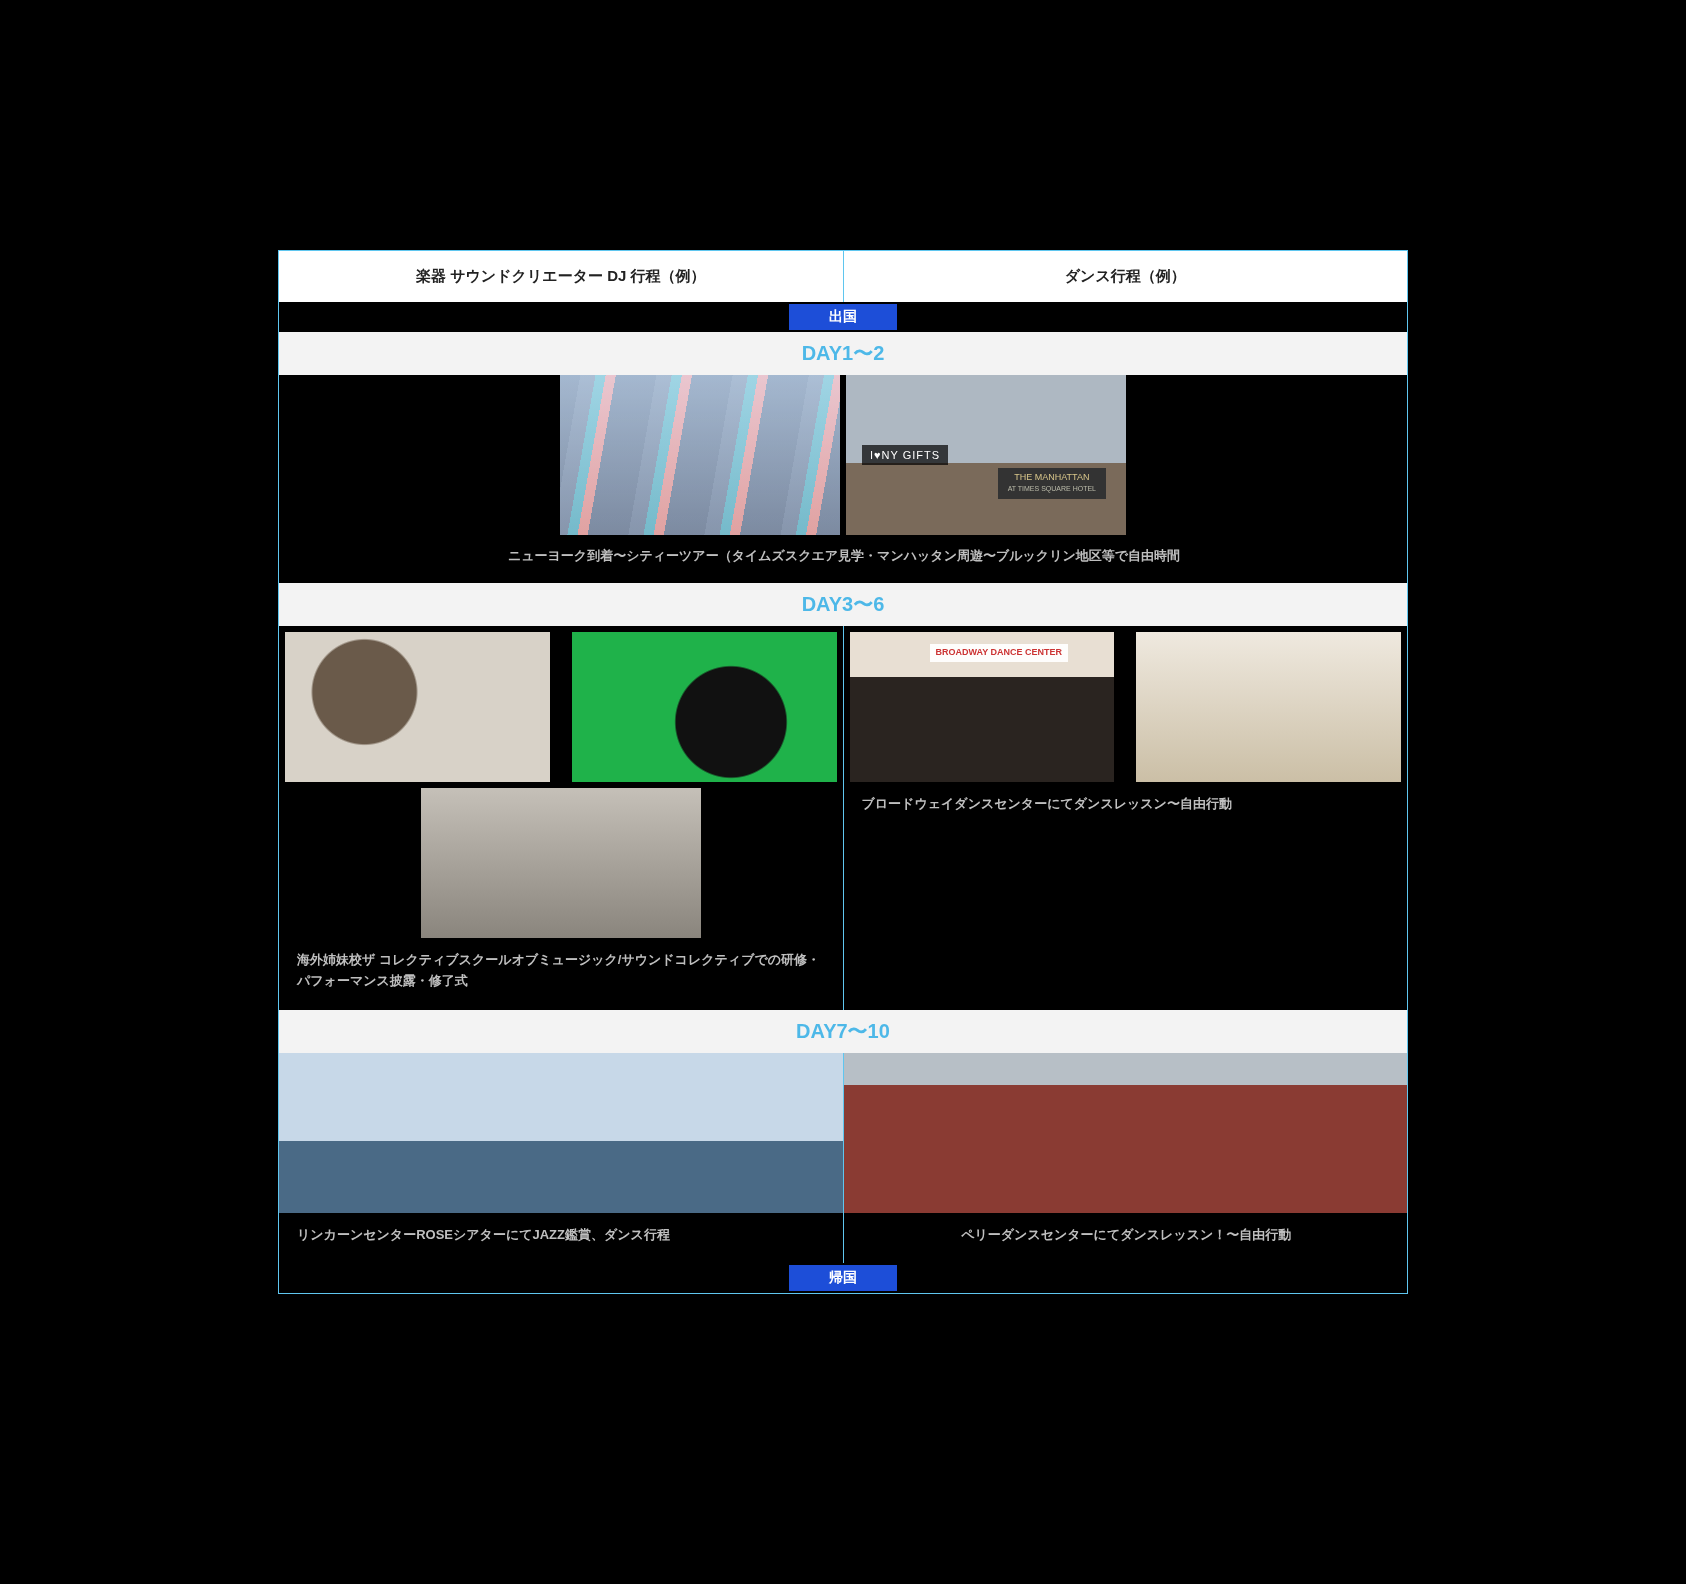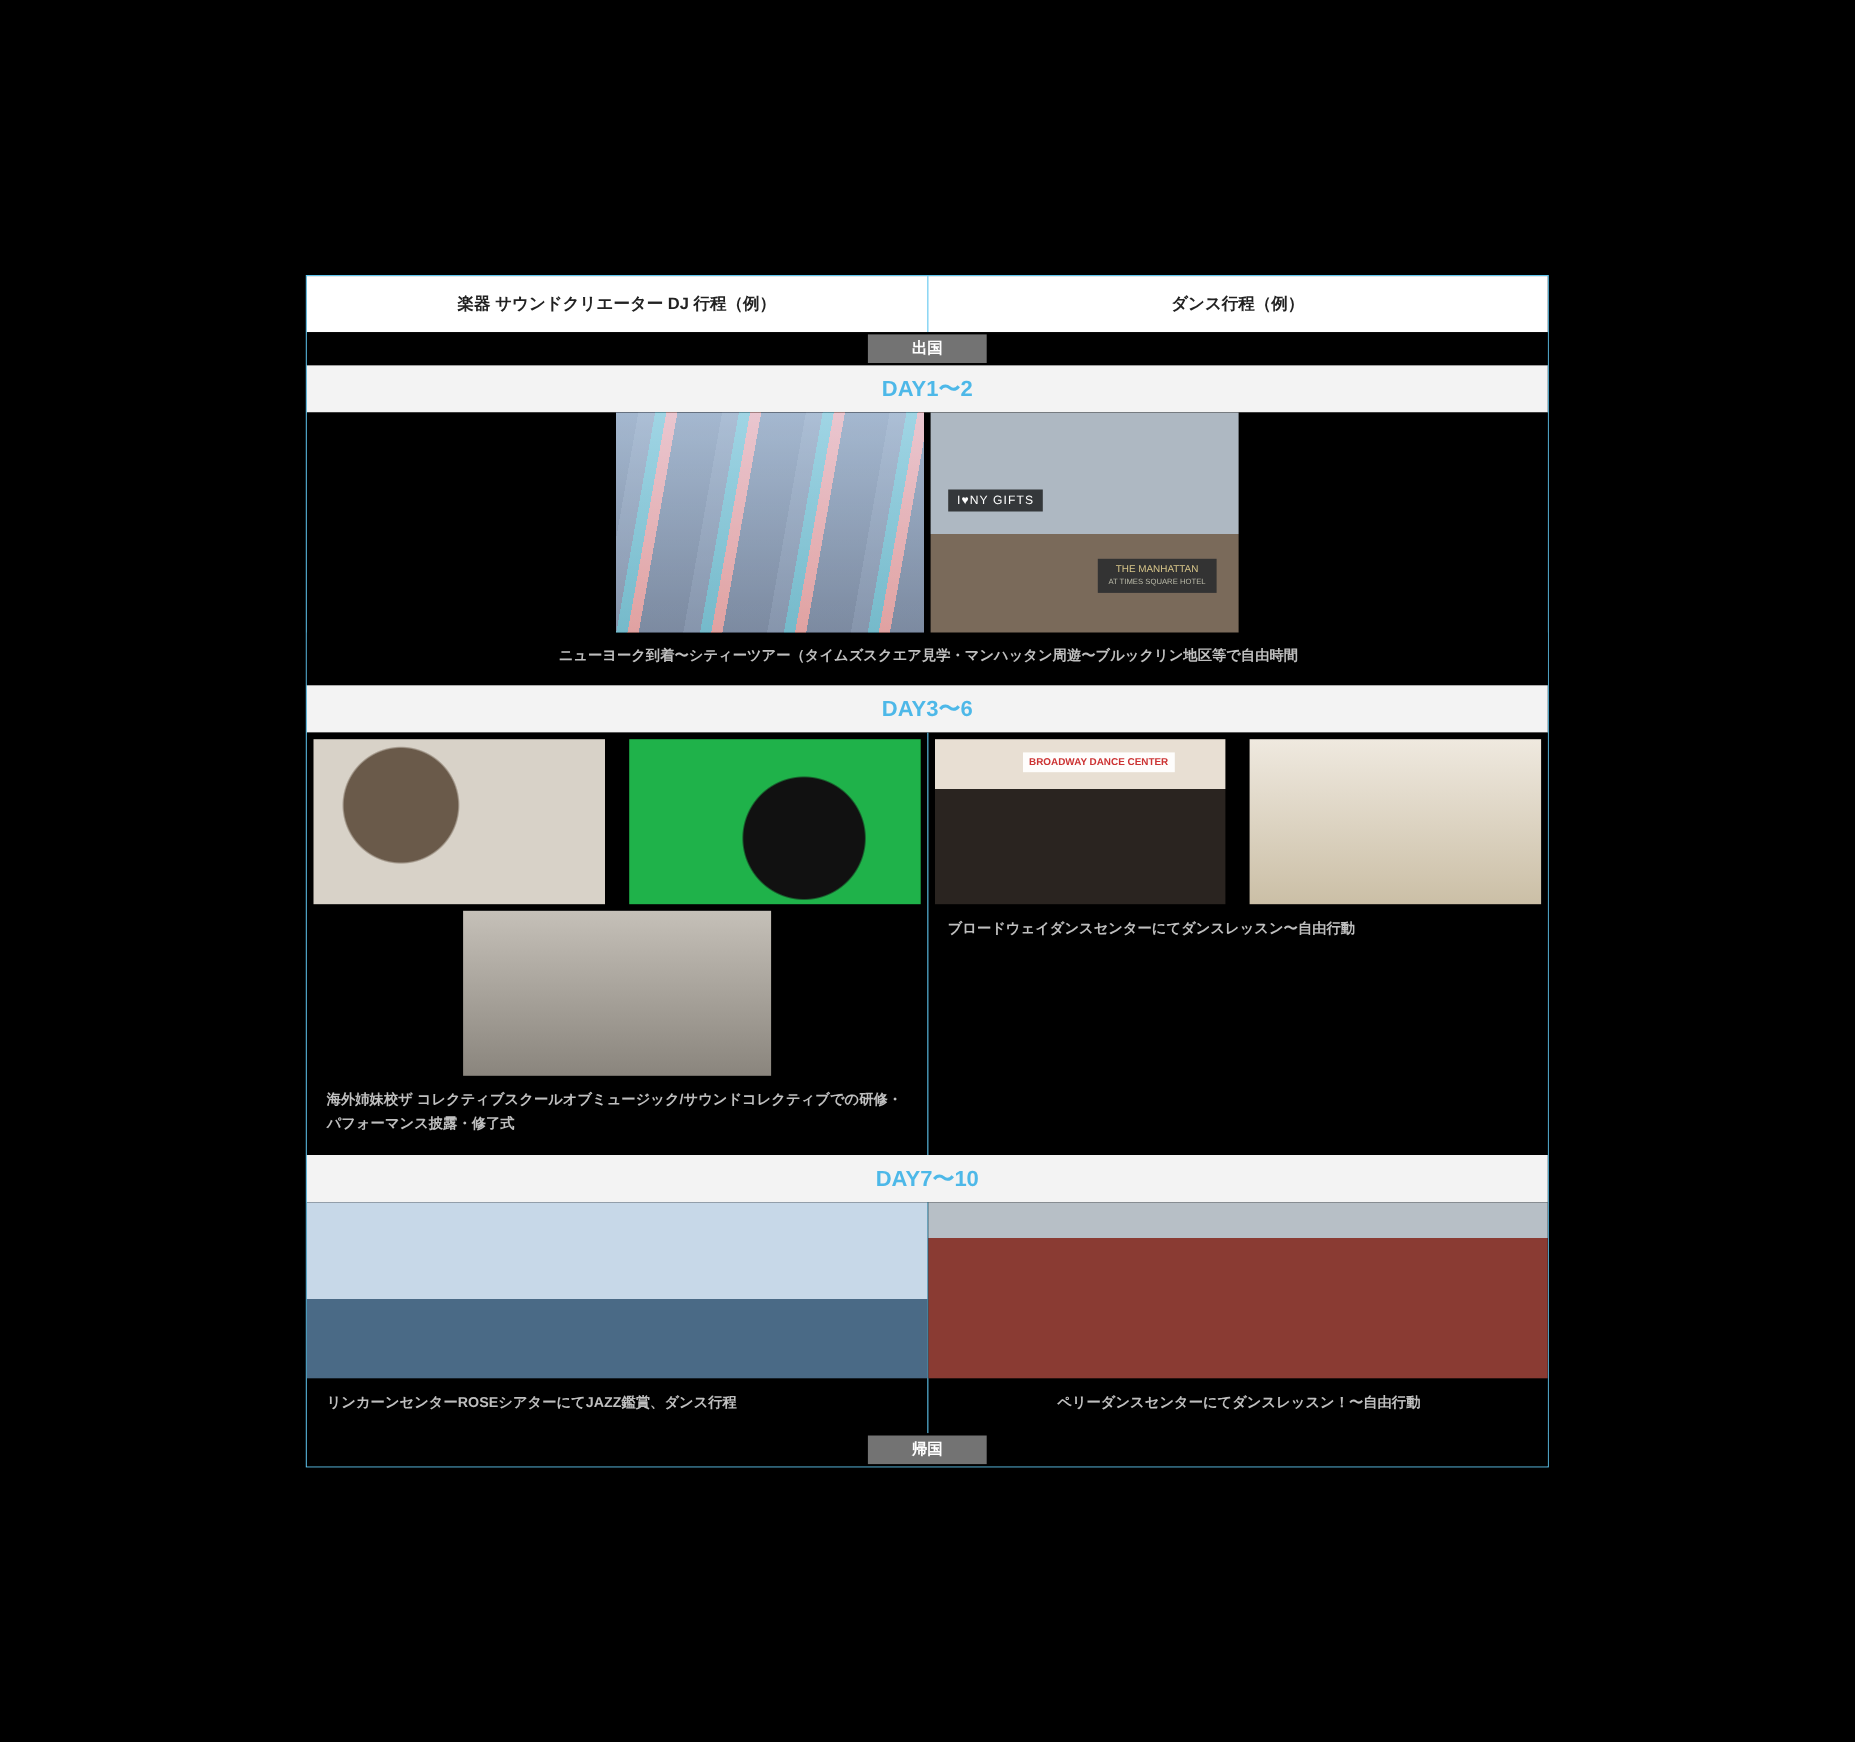--- a/index.html
+++ b/index.html
@@ -32,21 +32,21 @@
   .band {
     position: relative;
     height: 30px;
     background: #000;
   }
   .band .pill {
     position: absolute;
     left: 50%;
     top: 50%;
     transform: translate(-50%, -50%);
-    background: #737373;
+    background: #1d4ed8;
     color: #fff;
     padding: 4px 40px;
     font-size: 14px;
     font-weight: 600;
     white-space: nowrap;
   }
   .daylabel {
     background: #f3f3f3;
     color: #4db8e8;
     text-align: center;
@@ -138,21 +138,21 @@
   }
   .day1b {
     background:#000;
   }
   .day1imgs {
     display:flex;
     gap:6px;
     justify-content:center;
     padding:0 6px;
   }
-  .day1imgs .ph { height:200px; flex:0 0 280px; }
+  .day1imgs .ph { height:160px; flex:0 0 280px; }
   .day7row .ph { height:150px; }
   .day7row .col { padding:0; }
   .day7row .col .ph { width:100%; height:160px; }
   .imgsolo { padding:0 6px 0 6px; margin-top:6px; display:flex; justify-content:center; }
   .imgsolo .ph { flex:0 0 280px; height:150px; }
 </style>
 </head>
 <body>
 
 <div class="wrap">

